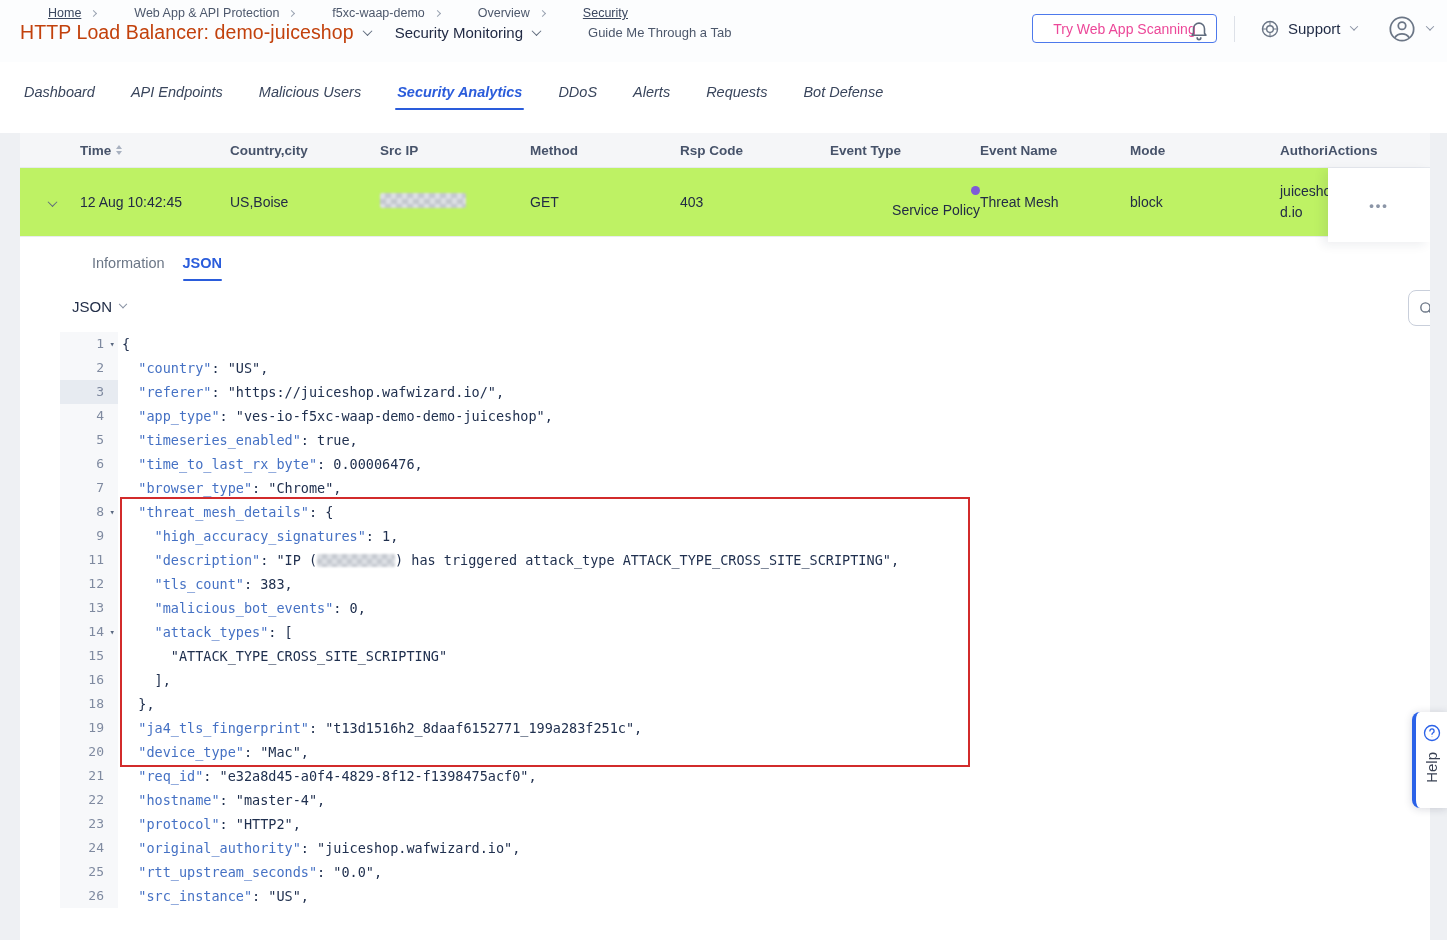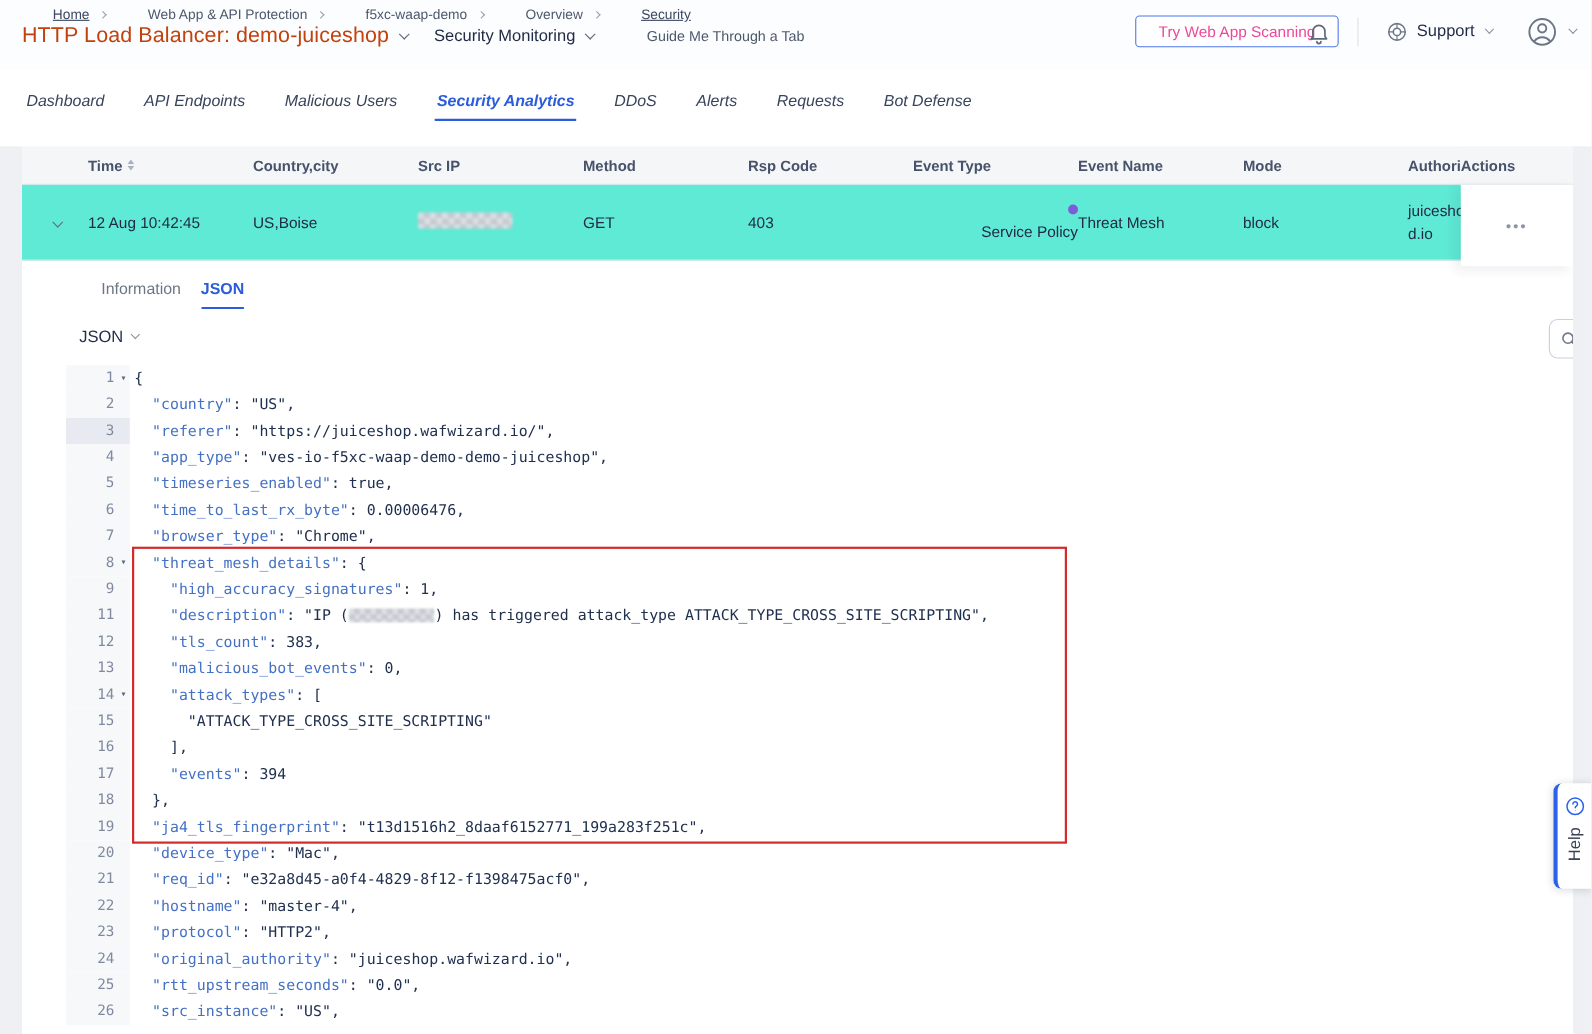--- a/index.html
+++ b/index.html
@@ -33,21 +33,21 @@
   .tab.active { color:#2a5cdb; font-weight:700; }
   .tab.active::after { content:""; position:absolute; left:-2px; right:-2px; bottom:0; height:2.5px; background:#2a5cdb; border-radius:2px; }
 
   
   .content { position:absolute; left:20px; top:133px; width:1410px; bottom:0; background:#fff; overflow:hidden; z-index:1; }
   .thead { position:absolute; left:0; top:0; width:1410px; height:35px; background:#f5f6f8; border-bottom:1px solid #e6e9ee; display:grid; grid-template-columns:60px repeat(9,150px); align-items:center; }
   .th { font-size:13.5px; font-weight:700; color:#47536a; white-space:nowrap; overflow:hidden; display:flex; align-items:center; gap:5px; }
   .sorticon { display:inline-flex; flex-direction:column; gap:2px; }
   .car-up { width:0; height:0; border-left:3.5px solid transparent; border-right:3.5px solid transparent; border-bottom:4px solid #a8b1c0; }
   .car-dn { width:0; height:0; border-left:3.5px solid transparent; border-right:3.5px solid transparent; border-top:4px solid #a8b1c0; }
-  .trow { position:absolute; left:0; top:35px; width:1410px; height:69px; background:#5eead4; border-bottom:1px solid #e9ebf0; display:grid; grid-template-columns:60px repeat(9,150px); align-items:center; font-size:14px; color:#222b45; }
+  .trow { position:absolute; left:0; top:35px; width:1410px; height:69px; background:#bef264; border-bottom:1px solid #e9ebf0; display:grid; grid-template-columns:60px repeat(9,150px); align-items:center; font-size:14px; color:#222b45; }
   .expander { padding-left:29px; cursor:pointer; }
   .blur-ip { display:inline-block; width:86px; height:15px; border-radius:2px; background:repeating-conic-gradient(#c4c8cf 0% 25%, #dcdfe4 0% 50%) 0 0 / 11px 11px; filter:blur(1.3px); }
   .evtype { display:flex; align-items:flex-end; gap:7px;flex-direction:column; }
   .dot { width:9px; height:9px; border-radius:50%; background:#7e5bd8; }
   .authcell { max-width:126px; word-break:break-all; line-height:21px; align-self:center; }
   .actions-overlay { position:absolute; left:1308px; top:0; width:102px; height:109px; z-index:4; }
   .actions-head { height:35px; background:#f5f6f8; border-bottom:1px solid #e6e9ee; display:flex; align-items:center; font-size:13.5px; font-weight:700; color:#47536a; }
   .actions-body { height:74px; background:#fff; box-shadow:-5px 3px 10px rgba(31,41,67,.08); display:flex; align-items:center; justify-content:center; }
   .ellipsis { color:#8b95a7; font-size:13px; letter-spacing:2px; font-weight:700; cursor:pointer; }
 
@@ -272,24 +272,20 @@
           </div>
           <div class="cl">
             <div class="g">15</div>
             <div class="c"><span>      "ATTACK_TYPE_CROSS_SITE_SCRIPTING"</span></div>
           </div>
           <div class="cl">
             <div class="g">16</div>
             <div class="c"><span>    ],</span></div>
           </div>
           <div class="cl">
-            <div class="g">17</div>
-            <div class="c"><span>    </span><span class="k">"events"</span><span>: 394</span></div>
-          </div>
-          <div class="cl">
             <div class="g">18</div>
             <div class="c"><span>  },</span></div>
           </div>
           <div class="cl">
             <div class="g">19</div>
             <div class="c"><span>  </span><span class="k">"ja4_tls_fingerprint"</span><span>: "t13d1516h2_8daaf6152771_199a283f251c",</span></div>
           </div>
           <div class="cl">
             <div class="g">20</div>
             <div class="c"><span>  </span><span class="k">"device_type"</span><span>: "Mac",</span></div>

